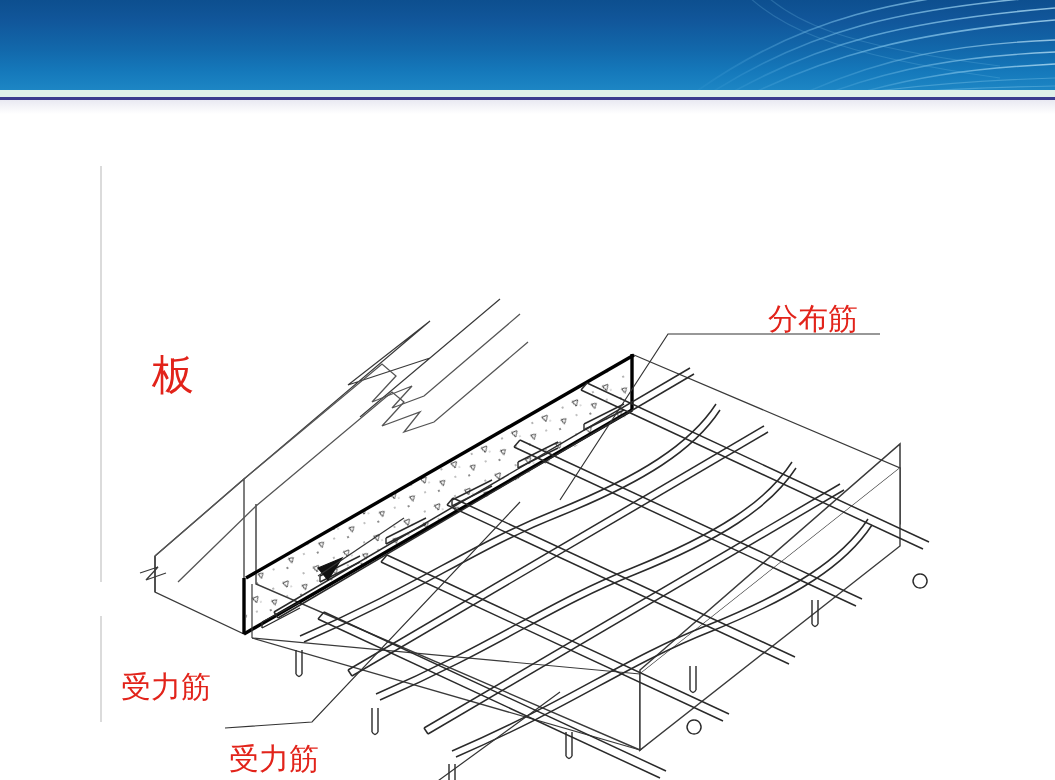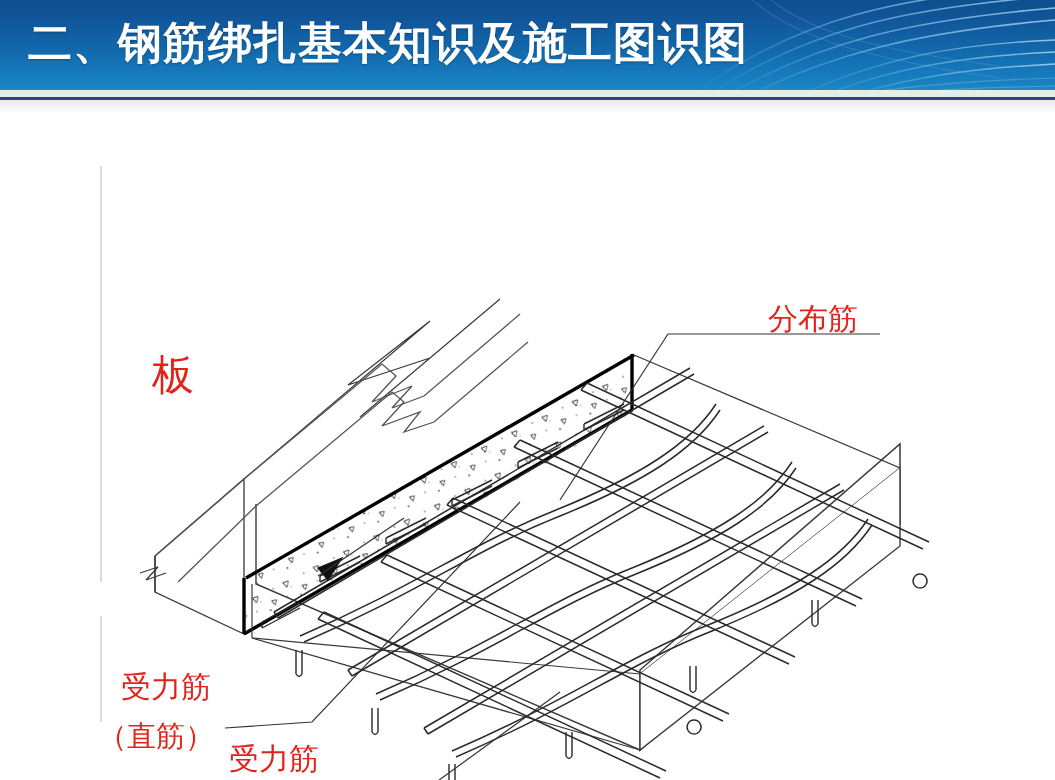--- a/index.html
+++ b/index.html
@@ -143,21 +143,20 @@
       </g>
       <g fill="none" stroke="#9fd9f6" stroke-opacity="0.30" stroke-width="1.2">
         <path d="M 1055 78 C 990 80, 930 84, 870 92"></path>
         <path d="M 1055 86 C 1000 87, 950 89, 900 93"></path>
       </g>
       <g fill="none" stroke="#7ec8ef" stroke-opacity="0.22" stroke-width="1.2">
         <path d="M 760 -10 C 790 20, 840 46, 1000 66"></path>
         <path d="M 742 -10 C 774 24, 828 54, 1000 78"></path>
       </g>
     </svg>
-    <div id="header-title">二、钢筋绑扎基本知识及施工图识图</div>
   </div>
   <div id="band-mint"></div>
   <div id="band-purple"></div>
   <div id="band-fade"></div>
 
   <div id="drawing-area">
 
     <svg id="technical-drawing" viewBox="0 0 1055 666">
       <defs>
 
@@ -290,19 +289,18 @@
         <path d="M 318 462 L 404 404" stroke="#333" stroke-width="1.2"></path>
       </g>
     </svg>
 
     <div class="red-label" id="label-ban">板</div>
 
     <div class="red-label" id="label-fenbujin">分布筋</div>
 
     <div class="red-label" id="label-shoulijin-1">受力筋</div>
 
-    <div class="red-label" id="label-zhijin">（直筋）</div>
 
     <div class="red-label" id="label-shoulijin-2">受力筋</div>
 
   </div>
 
 </div>
 
 </body></html>

